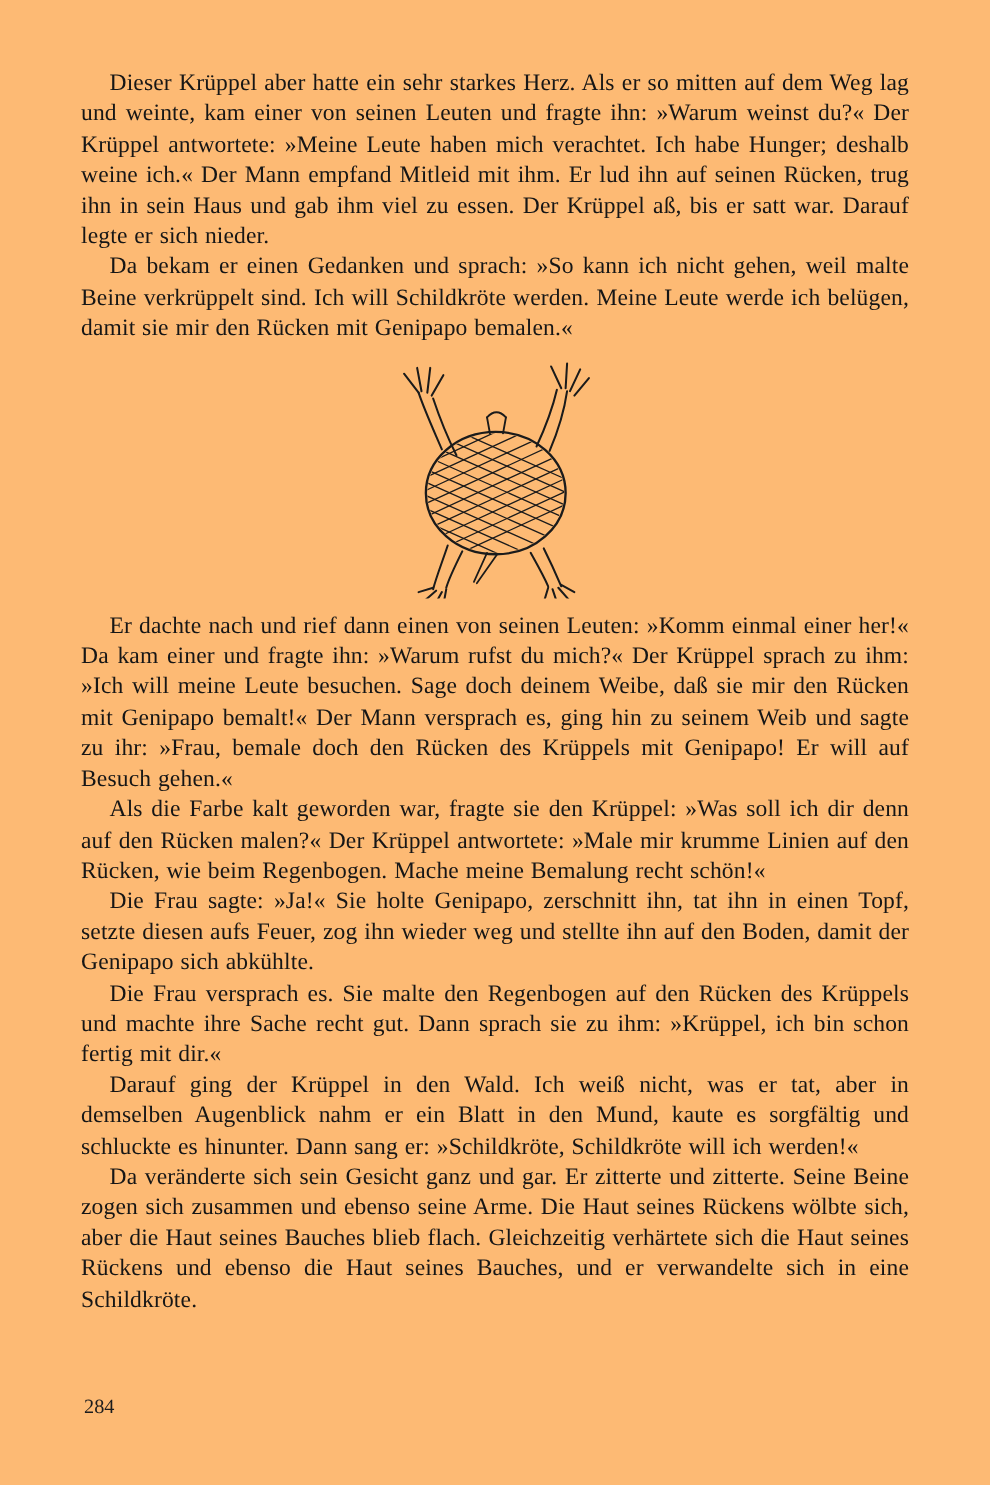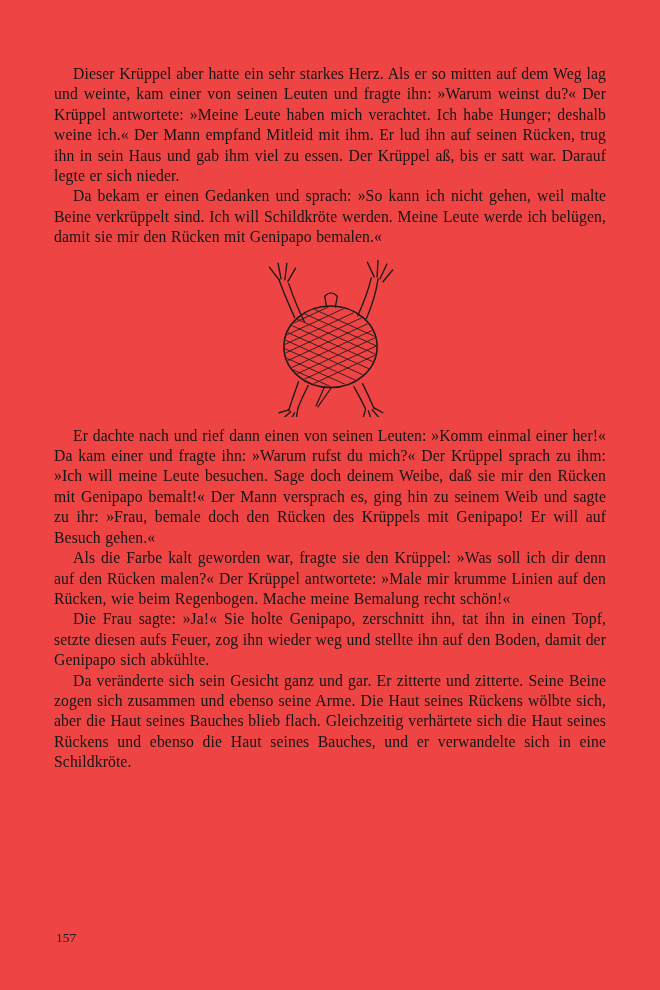--- a/index.html
+++ b/index.html
@@ -10,22 +10,22 @@
   body {
     width: 660px;
     height: 990px;
     overflow: hidden;
   }
   .page {
     position: relative;
     box-sizing: border-box;
     width: 660px;
     height: 990px;
-    background: #ef4444;
-    padding: 64px 54px 40px 54px;
+    background: #fdba74;
+    padding: 46px 54px 40px 54px;
     font-family: "Liberation Serif", "DejaVu Serif", serif;
     color: #161616;
   }
   .text-block { }
   .para {
     margin: 0;
     font-size: 15.7px;
     line-height: 20.4px;
     text-align: justify;
     text-indent: 19px;
@@ -137,18 +137,20 @@
           <path d="M86 132 L72 152" stroke-width="1.2"></path>
         </g>
       </g>
     </svg>
   </figure>
 
   <div class="text-block" id="text-bottom">
       <p class="para">Er dachte nach und rief dann einen von seinen Leuten: »Komm einmal einer her!« Da kam einer und fragte ihn: »Warum rufst du mich?« Der Krüppel sprach zu ihm: »Ich will meine Leute besuchen. Sage doch deinem Weibe, daß sie mir den Rücken mit Genipapo bemalt!« Der Mann versprach es, ging hin zu seinem Weib und sagte zu ihr: »Frau, bemale doch den Rücken des Krüppels mit Genipapo! Er will auf Besuch gehen.«</p>
       <p class="para">Als die Farbe kalt geworden war, fragte sie den Krüppel: »Was soll ich dir denn auf den Rücken malen?« Der Krüppel antwortete: »Male mir krumme Linien auf den Rücken, wie beim Regenbogen. Mache meine Bemalung recht schön!«</p>
       <p class="para">Die Frau sagte: »Ja!« Sie holte Genipapo, zerschnitt ihn, tat ihn in einen Topf, setzte diesen aufs Feuer, zog ihn wieder weg und stellte ihn auf den Boden, damit der Genipapo sich abkühlte.</p>
+      <p class="para">Die Frau versprach es. Sie malte den Regenbogen auf den Rücken des Krüppels und machte ihre Sache recht gut. Dann sprach sie zu ihm: »Krüppel, ich bin schon fertig mit dir.«</p>
+      <p class="para">Darauf ging der Krüppel in den Wald. Ich weiß nicht, was er tat, aber in demselben Augenblick nahm er ein Blatt in den Mund, kaute es sorgfältig und schluckte es hinunter. Dann sang er: »Schildkröte, Schildkröte will ich werden!«</p>
       <p class="para">Da veränderte sich sein Gesicht ganz und gar. Er zitterte und zitterte. Seine Beine zogen sich zusammen und ebenso seine Arme. Die Haut seines Rückens wölbte sich, aber die Haut seines Bauches blieb flach. Gleichzeitig verhärtete sich die Haut seines Rückens und ebenso die Haut seines Bauches, und er verwandelte sich in eine Schildkröte.</p>
     </div>
 
-  <div class="page-number">157</div>
+  <div class="page-number">284</div>
 
 </div>
 
 </body></html>

